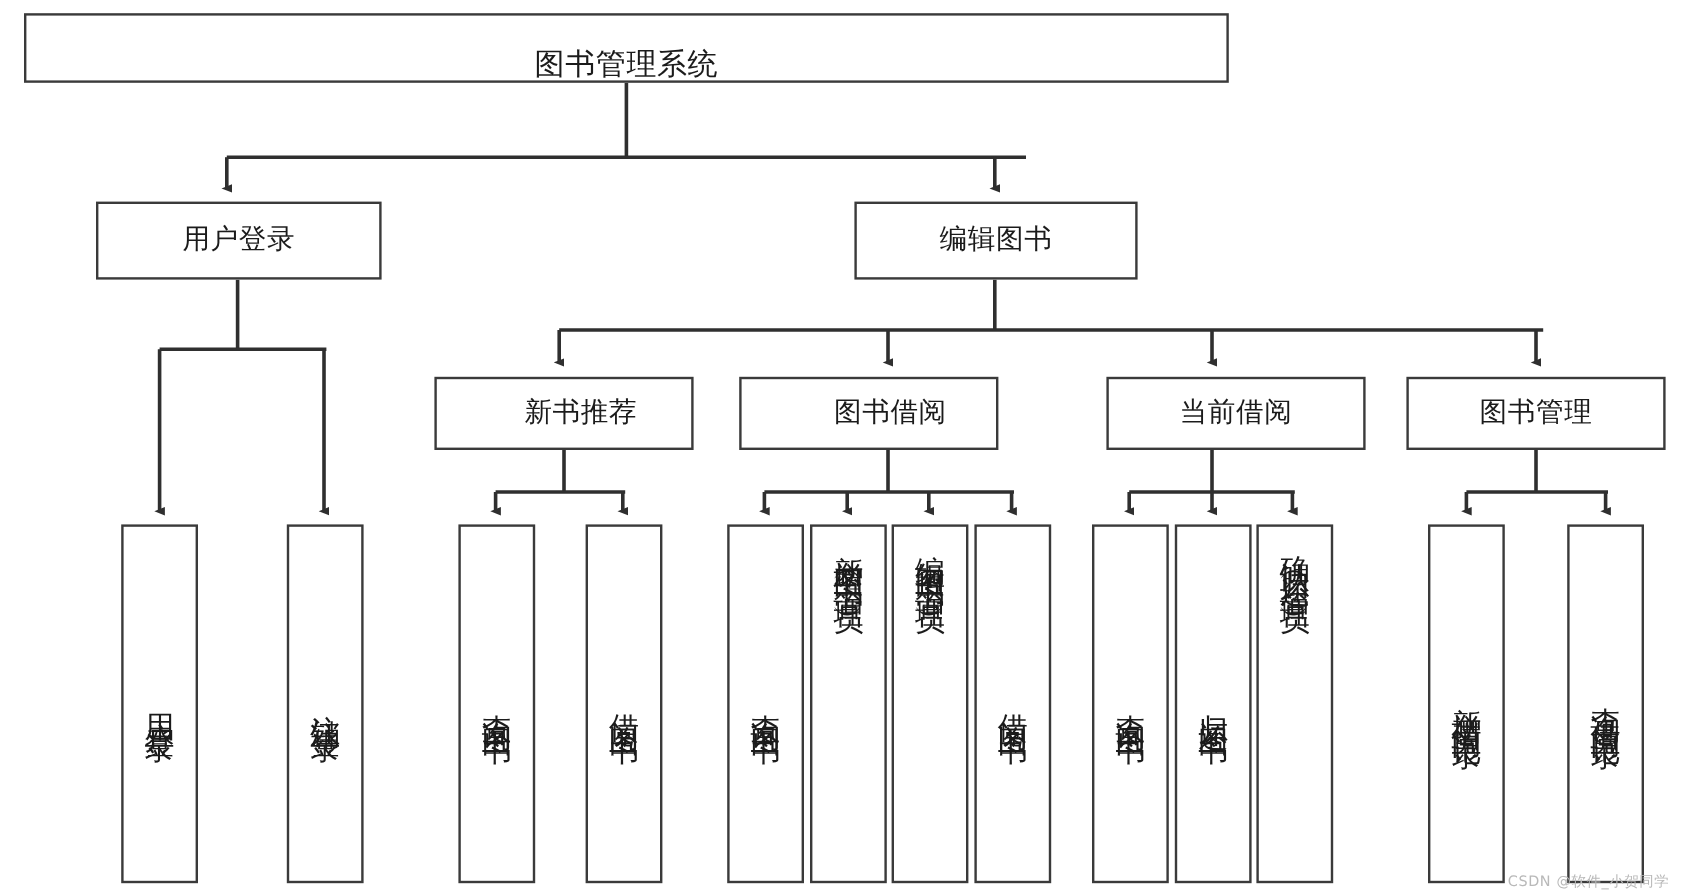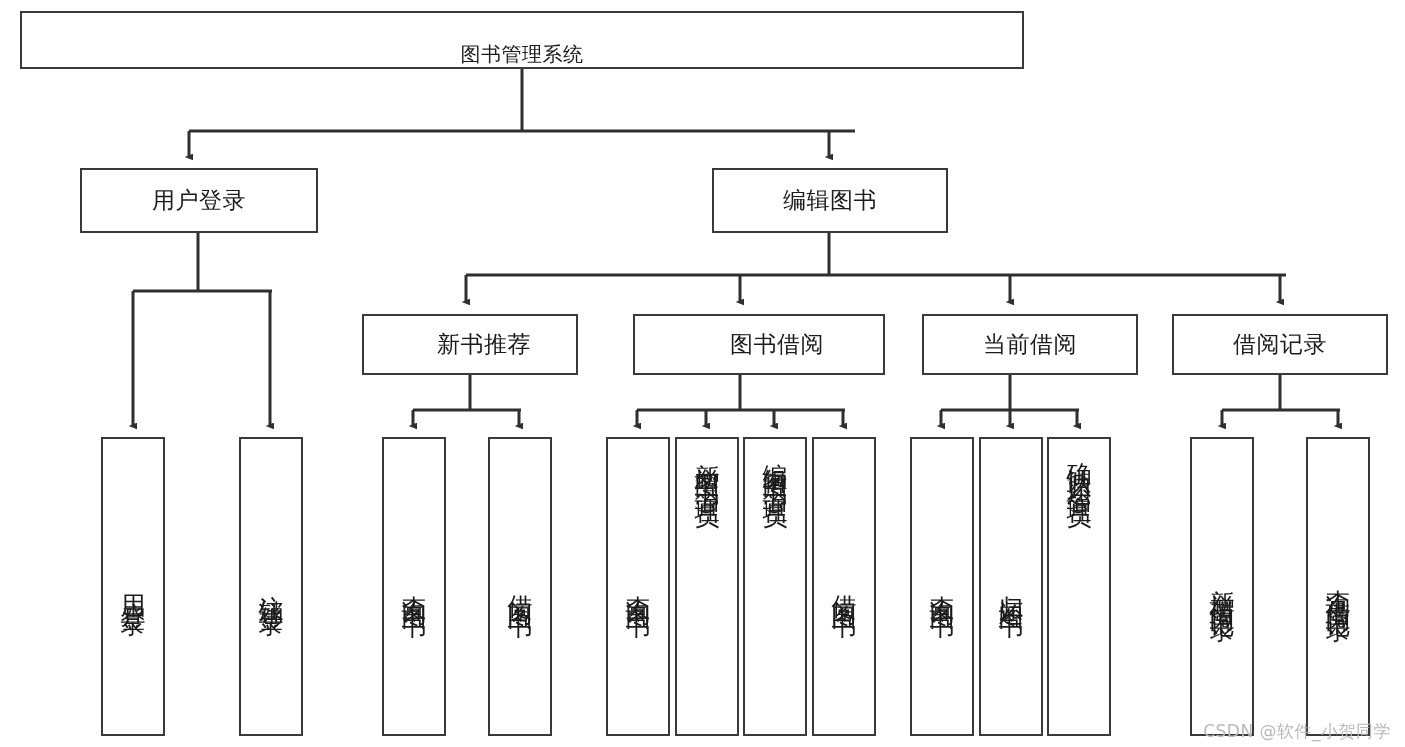--- a/index.html
+++ b/index.html
@@ -42,21 +42,21 @@
     text-align: center;
     letter-spacing: 0.5px;
     line-height: 1.12;
     white-space: pre;
   }
   
   .node.horiz .node-label {
     font-size: 23px;
   }
   .node.root .node-label {
-    font-size: 20px;
+    font-size: 25px;
     margin-top: 28px;
   }
   
   .node.vert {
     align-items: flex-start;
     justify-content: center;
     padding-top: 0;
   }
   .node.vert .node-label {
     writing-mode: vertical-rl;
@@ -69,21 +69,21 @@
   .node.vert.centered {
     align-items: center;
   }
   .node.vert.topped .node-label {
     margin-top: 4px;
   }
   .watermark {
     position: absolute;
     right: 14px;
     bottom: 4px;
-    font-size: 17px;
+    font-size: 12px;
     color: #b9b9b9;
     letter-spacing: 0.5px;
     white-space: nowrap;
     font-family: "DejaVu Sans", "Liberation Sans", sans-serif;
   }
 </style>
 </head>
 <body>
 
 <div id="diagram-root">
@@ -145,28 +145,28 @@
   <div class="node horiz" style="left:80px; top:168px; width:238px; height:65px;">
     <span class="node-label">用户登录</span>
   </div>
   <div class="node horiz" style="left:712px; top:168px; width:236px; height:65px;">
     <span class="node-label">编辑图书</span>
   </div>
 
   <div class="node horiz" style="left:362px; top:314px; width:216px; height:61px;padding-left:28px;">
     <span class="node-label">新书推荐</span>
   </div>
-  <div class="node horiz" style="left:633px; top:314px; width:252px; height:61px;padding-left:36px;">
+  <div class="node horiz" style="left:616px; top:314px; width:216px; height:61px;padding-left:36px;">
     <span class="node-label">图书借阅</span>
   </div>
   <div class="node horiz" style="left:902px; top:314px; width:216px; height:61px;margin-left:20px;">
     <span class="node-label">当前借阅</span>
   </div>
   <div class="node horiz" style="left:1172px; top:314px; width:216px; height:61px;">
-    <span class="node-label">借阅记录</span>
+    <span class="node-label">图书管理</span>
   </div>
 
   <div class="node vert centered" style="left:101px; top:437px; width:64px; height:299px;">
     <span class="node-label">用户登录</span>
   </div>
   <div class="node vert centered" style="left:239px; top:437px; width:64px; height:299px;">
     <span class="node-label">注销登录</span>
   </div>
 
   <div class="node vert centered" style="left:382px; top:437px; width:64px; height:299px;">

